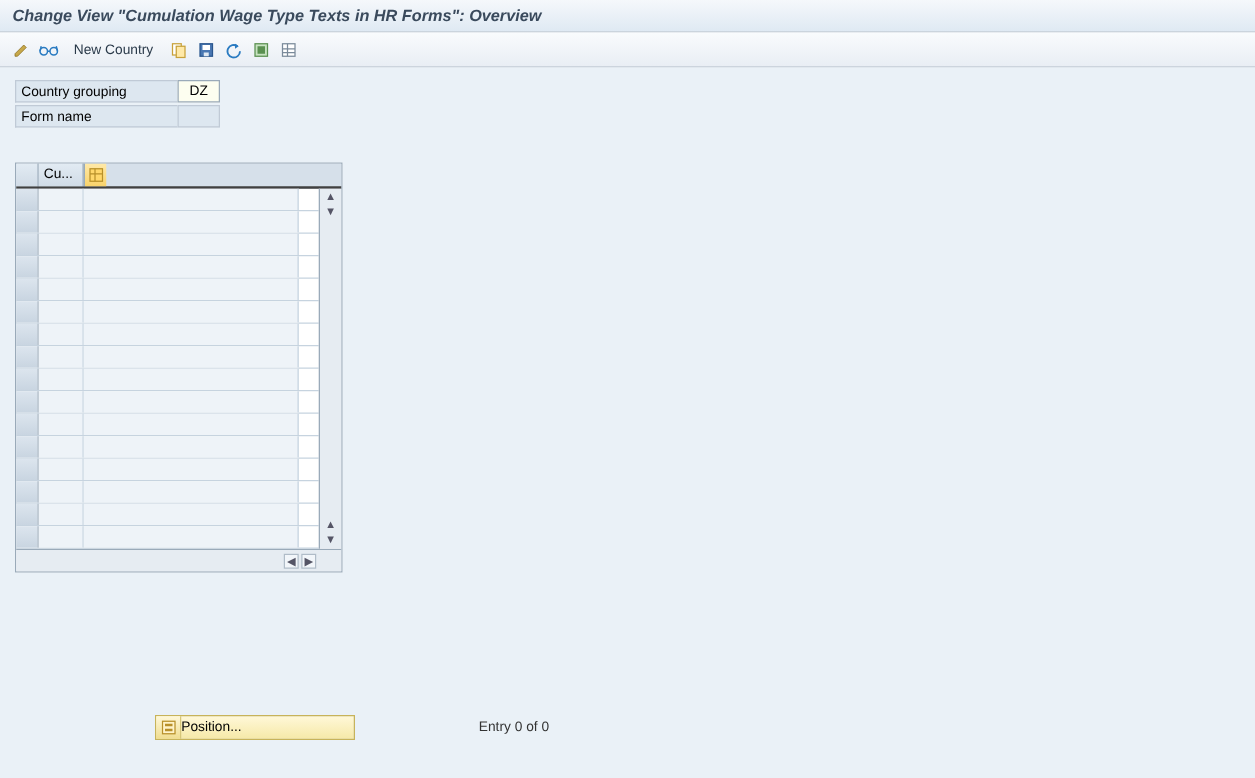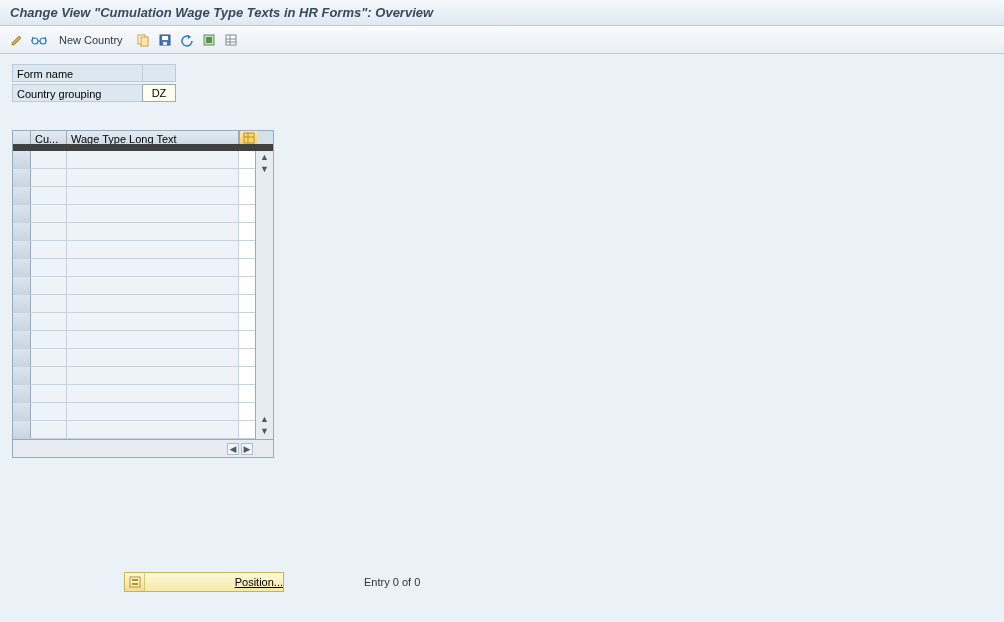--- a/index.html
+++ b/index.html
@@ -99,21 +99,21 @@
   }
   .grid-container {
     border: 1px solid #9aaab9;
     width: 262px;
     background: #fff;
     position: relative;
   }
   .grid-header {
     display: flex;
     background: #d6e0ea;
-    border-bottom: 7px solid #404040;
+    border-bottom: 2px solid #404040;
     height: 20px;
   }
   .grid-header-cell {
     border-right: 1px solid #9aaab9;
     padding: 2px 4px;
     font-size: 11px;
     overflow: hidden;
     white-space: nowrap;
     text-overflow: ellipsis;
     background: linear-gradient(#e2ebf3, #d0dbe6);
@@ -195,25 +195,25 @@
     cursor:pointer;
     font-size:11px;
   }
   .position-btn .picon{
     width:20px; height:18px;
     display:flex;align-items:center;justify-content:center;
     border-right:1px solid #d6c67a;
     background: linear-gradient(#fff8d8,#f0dd8f);
   }
   .position-btn .plabel{
-    flex:1; text-align:right;text-decoration:underline;
+    flex:1; text-align:left;
   }
   .entry-status {
     position:absolute;
-    left: 364px;
+    left: 383px;
     top: 522px;
     font-size:11px;
     color:#333;
     text-align:center;
   }
 </style>
 </head>
 <body>
 
 <div class="title-bar">
@@ -266,34 +266,33 @@
         <line x1="2" y1="9" x2="12" y2="9" stroke="#7a8a9a"></line>
         <line x1="6" y1="2" x2="6" y2="12" stroke="#7a8a9a"></line>
       </svg>
   </span>
 </div>
 
 <div class="content-area">
 
   <div class="form-section">
     <div class="form-row">
+      <div class="form-label">Country grouping</div>
+      <div class="form-value">DZ</div>
+    </div>
+    <div class="form-row">
       <div class="form-label">Form name</div>
       <div class="form-value empty"></div>
-    </div>
-    <div class="form-row">
-      <div class="form-label">Country grouping</div>
-      <div class="form-value">DZ</div>
     </div>
   </div>
 
   <div class="grid-container">
     <div class="grid-header">
       <div class="grid-header-cell gh-sel"></div>
       <div class="grid-header-cell gh-c1">Cu...</div>
-      <div class="grid-header-cell gh-c2">Wage Type Long Text</div>
       <div class="gh-conf">
         <svg width="12" height="12" viewBox="0 0 12 12">
             <rect x="1" y="1" width="10" height="10" fill="#ffd76a" stroke="#b8902a"></rect>
             <line x1="1" y1="5" x2="11" y2="5" stroke="#b8902a"></line>
             <line x1="5" y1="1" x2="5" y2="11" stroke="#b8902a"></line>
           </svg>
       </div>
     </div>
     <div class="grid-body">
       <div class="grid-rows" id="grid-rows">

